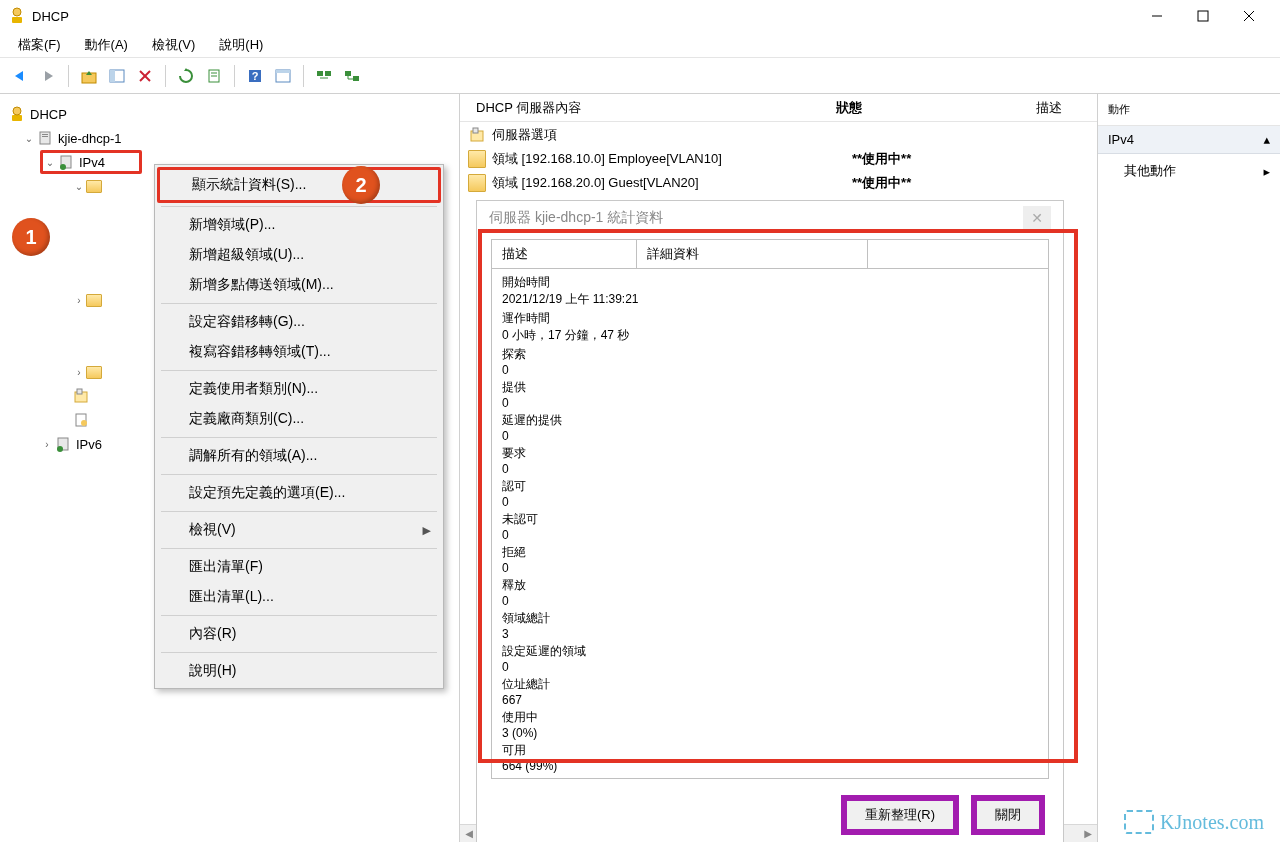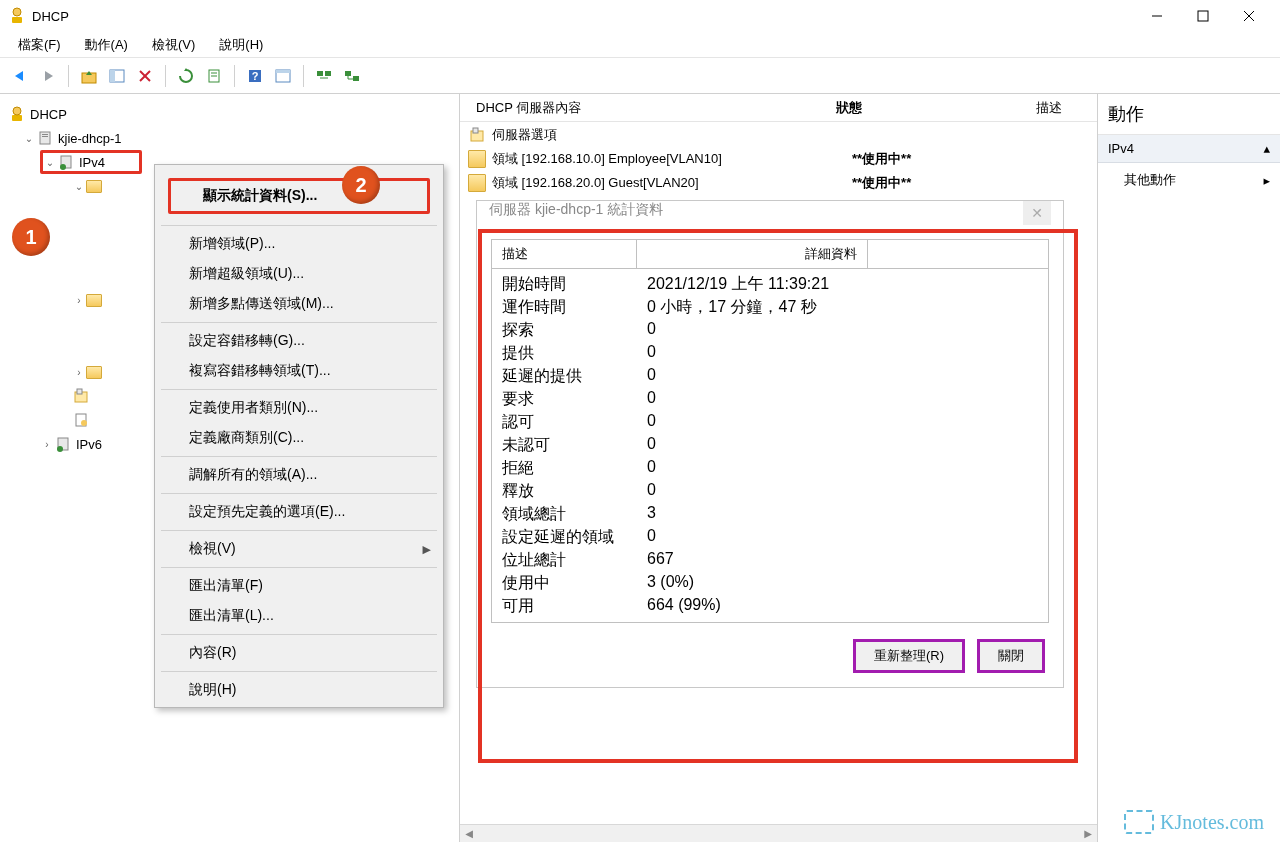--- a/index.html
+++ b/index.html
@@ -49,34 +49,34 @@
 .list-header { display: flex; height: 28px; align-items: center; border-bottom: 1px solid #e5e5e5; padding-left: 8px; }
 .list-header .col { padding: 4px 8px; font-size: 13px; }
 .list-body { padding: 4px 0; }
 .list-row { display: flex; align-items: flex-start; height: 24px; padding-left: 8px; }
 .list-row .row-icon { width: 18px; height: 18px; margin-right: 6px; display:flex; align-items:center; justify-content:center; }
 .col-a { width: 360px; }
 .col-b { width: 200px; font-weight: bold; }
 
 
 .stats-dialog { position: absolute; left: 16px; top: 106px; width: 588px; background: #fff; border: 1px solid #c8c8c8; z-index: 50; }
-.stats-dialog .dlg-title { height: 34px; display: flex; align-items: flex-start; padding: 0 12px; color: #888; font-size: 14px; }
+.stats-dialog .dlg-title { height: 34px; display: flex; align-items: center; padding: 0 12px; color: #888; font-size: 14px; }
 .stats-dialog .dlg-close { margin-left: auto; width: 28px; height: 24px; background: #eee; display:flex; align-items:center; justify-content:center; color:#aaa; }
 .stats-table { margin: 4px 14px; border: 1px solid #c0c0c0; }
 .stats-table .st-header { display: flex; border-bottom: 1px solid #c0c0c0; background: #fff; }
 .stats-table .st-header .st-col { padding: 5px 10px; border-right: 1px solid #c0c0c0; font-size: 13px; }
 .stats-table .st-body { padding: 4px 0; }
-.stats-table .st-row { display: flex; padding: 1px 10px; font-size: 16px; }
+.stats-table .st-row { display: flex; padding: 1px 10px; font-size: 12px; flex-direction: column; }
 .st-c1 { width: 145px; }
 .st-c2 { flex: 1; }
 .stats-dialog .dlg-buttons { display: flex; justify-content: flex-end; gap: 12px; padding: 12px 18px 14px; }
-.stats-dialog .dlg-btn { padding: 5px 18px; border: 3px solid #a21caf; background: #f0f0f0; cursor: pointer; font-size: 13px; }
-
-
-.actions-header { padding: 8px 10px; border-bottom: 1px solid #e5e5e5; font-size: 18px; }
+.stats-dialog .dlg-btn { padding: 5px 18px; border: 6px solid #a21caf; background: #f0f0f0; cursor: pointer; font-size: 13px; }
+
+
+.actions-header { padding: 8px 10px; border-bottom: 1px solid #e5e5e5; font-size: 11px; }
 .actions-section { background: #eef2f7; padding: 6px 10px; border-bottom: 1px solid #d8dde4; display:flex; align-items:center; justify-content: space-between; }
 .actions-item { padding: 8px 10px 8px 26px; display: flex; align-items: center; justify-content: space-between; cursor: pointer; gap: 11px; }
 
 
 .red-box { border: 3px solid #e33324 !important; border-radius: 2px; }
 .callout { position: absolute; width: 38px; height: 38px; border-radius: 50%; background: #e0521e; color: #fff; display: flex; align-items: center; justify-content: center; font-size: 20px; font-weight: bold; z-index: 200; box-shadow: inset -2px -2px 4px rgba(0,0,0,0.25); }
 
 
 .hscroll { height: 18px; background: #f0f0f0; border-top: 1px solid #d8d8d8; margin-top: auto; display:flex; align-items:center; }
 .hscroll .arrow { width: 18px; height: 18px; display:flex; align-items:center; justify-content:center; color:#888; font-size:10px; }
@@ -271,21 +271,21 @@
             <svg width="16" height="16" viewBox="0 0 16 16">
               <rect x="3" y="2" width="10" height="12" fill="#e8e8e8" stroke="#888"></rect>
               <circle cx="5" cy="13" r="3" fill="#3a8f3a"></circle>
             </svg>
           </span>
         <span>IPv6</span>
       </div>
     </div>
 
     <div class="context-menu">
-      <div class="cm-item red-box" style="margin:11px;font-weight:bold;">顯示統計資料(S)...</div>
+      <div class="cm-item red-box" style="margin:0;">顯示統計資料(S)...</div>
       <div class="cm-sep"></div>
       <div class="cm-item">新增領域(P)...</div>
       <div class="cm-item">新增超級領域(U)...</div>
       <div class="cm-item">新增多點傳送領域(M)...</div>
       <div class="cm-sep"></div>
       <div class="cm-item">設定容錯移轉(G)...</div>
       <div class="cm-item">複寫容錯移轉領域(T)...</div>
       <div class="cm-sep"></div>
       <div class="cm-item">定義使用者類別(N)...</div>
       <div class="cm-item">定義廠商類別(C)...</div>
@@ -338,21 +338,21 @@
     </div>
 
     <div class="stats-dialog">
       <div class="dlg-title">
         <span>伺服器 kjie-dhcp-1 統計資料</span>
         <span class="dlg-close">✕</span>
       </div>
       <div class="stats-table">
         <div class="st-header">
           <div class="st-col st-c1">描述</div>
-          <div class="st-col" style="flex:1;text-align:right;">詳細資料</div>
+          <div class="st-col" style="flex:1;">詳細資料</div>
           <div class="st-col" style="width:180px;border-right:none;"></div>
         </div>
         <div class="st-body" id="stats-rows">
             <div class="st-row">
               <span class="st-c1">開始時間</span>
               <span class="st-c2">2021/12/19 上午 11:39:21</span>
             </div>
             <div class="st-row">
               <span class="st-c1">運作時間</span>
               <span class="st-c2">0 小時，17 分鐘，47 秒</span>

